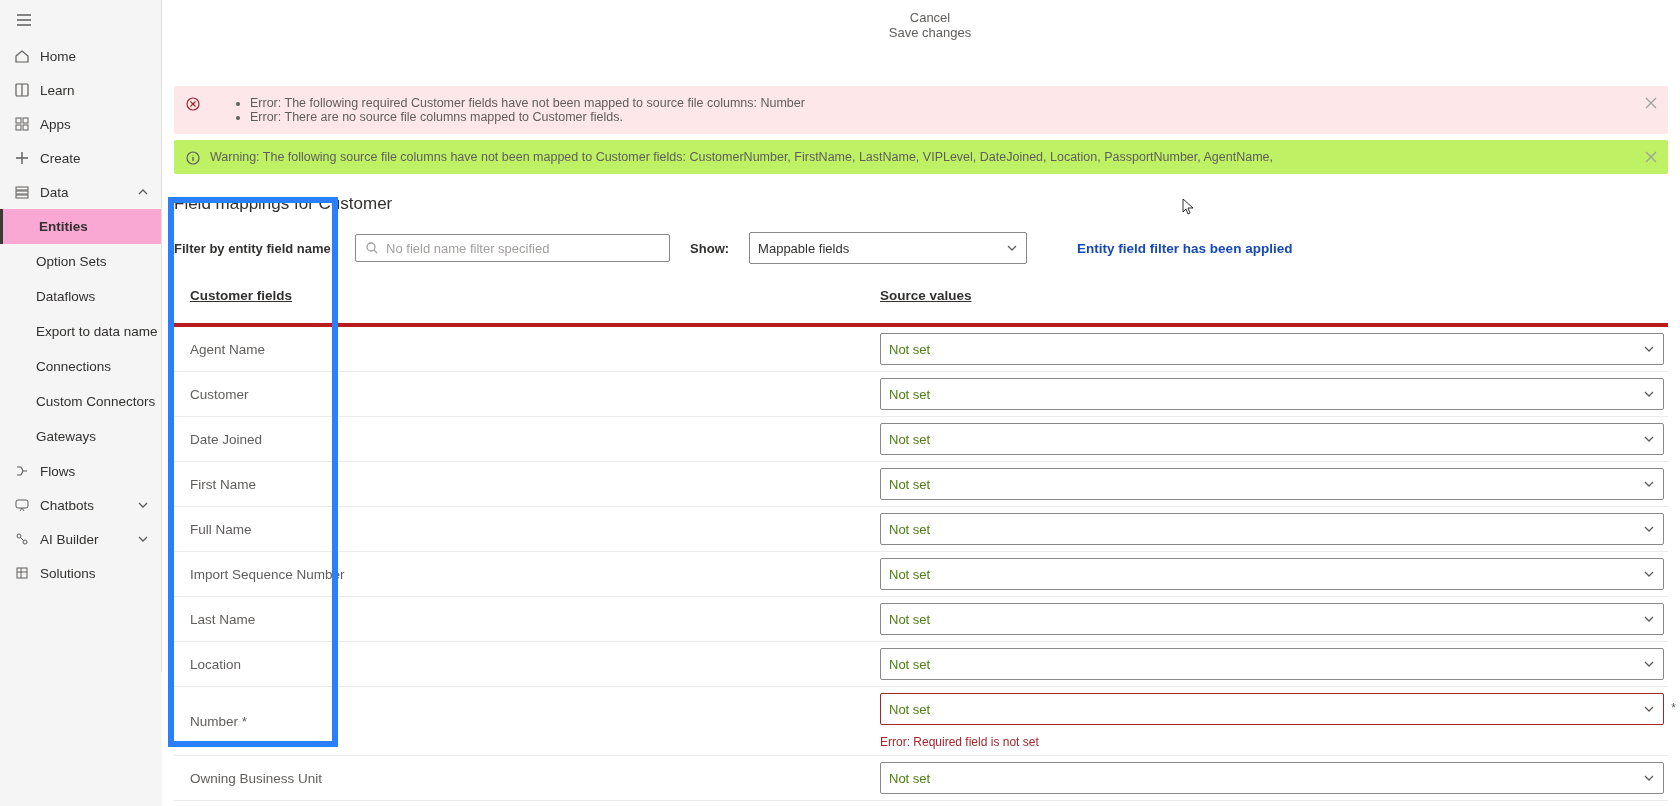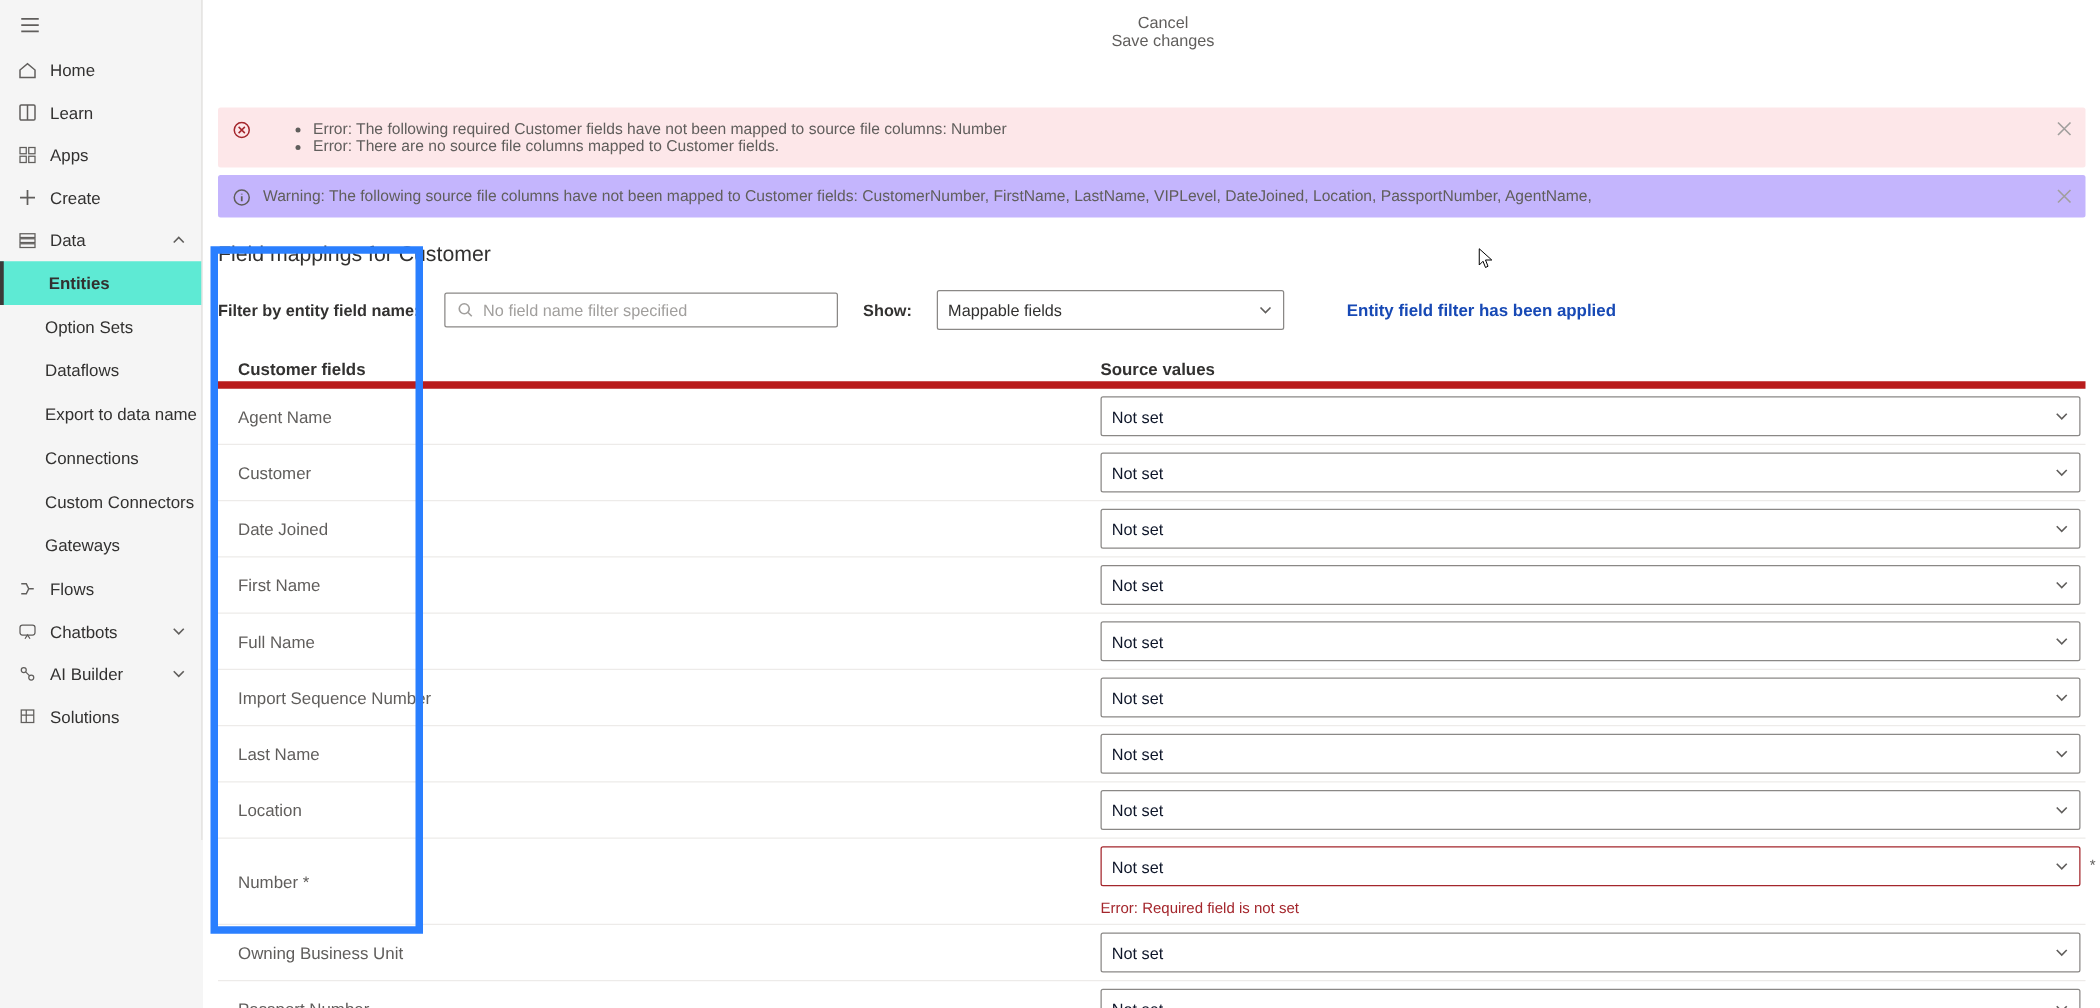--- a/index.html
+++ b/index.html
@@ -53,21 +53,21 @@
     padding-left: 36px;
     font-size: 13.5px;
     padding-top: 10px;
     padding-bottom: 10px;
     cursor: pointer;
     color: #323130;
   }
   .nav-sub.active {
     font-weight: 600;
     border-left: 3px solid #3b3a39;
-    background: #5eead4;
+    background: #f9a8d4;
   }
   
   .main {
     flex: 1;
     background: #fff;
     height: 806px;
     overflow-y: auto;
     position: relative;
   }
   .topbar {
@@ -91,21 +91,21 @@
     padding: 10px 32px 10px 36px;
     position: relative;
     font-size: 12.5px;
     color: #605e5c;
   }
   .banner.error {
     background: #fde7e9;
     margin-top: 40px;
   }
   .banner.warning {
-    background: #c4b5fd;
+    background: #bef264;
   }
   .banner .banner-icon {
     position: absolute;
     left: 12px; top: 11px;
     width: 14px; height: 14px;
   }
   .banner .close-x {
     position: absolute;
     right: 10px; top: 10px;
     width: 14px; height: 14px;
@@ -174,22 +174,23 @@
     font-weight: 600;
     font-size: 13.5px;
     margin-left: 30px;
   }
   
   .table-wrap {
     padding: 0 12px;
   }
   .tbl-header {
     display: flex;
-    padding: 8px 0 2px 16px;
-    border-bottom: 6px solid #b91c1c;
+    padding: 8px 0 20px 16px;
+    border-bottom: 4px solid #b91c1c;
+    text-decoration: underline;
   }
   .col-left {
     width: 690px;
     font-weight: 600;
     font-size: 13.5px;
   }
   .col-right {
     flex: 1;
     font-weight: 600;
     font-size: 13.5px;
@@ -212,21 +213,21 @@
     position: relative;
   }
   .src-select {
     width: 100%;
     height: 32px;
     border: 1px solid #8a8886;
     border-radius: 2px;
     background: #fff;
     padding: 4px 28px 4px 8px;
     font-size: 13px;
-    color: #0f172a;
+    color: #4d7c0f;
     display: flex;
     align-items: center;
     cursor: pointer;
     position: relative;
   }
   .src-select .dd-chev {
     position: absolute;
     right: 8px; top: 50%; transform: translateY(-50%);
     width: 12px; height: 12px;
     color: #605e5c;

